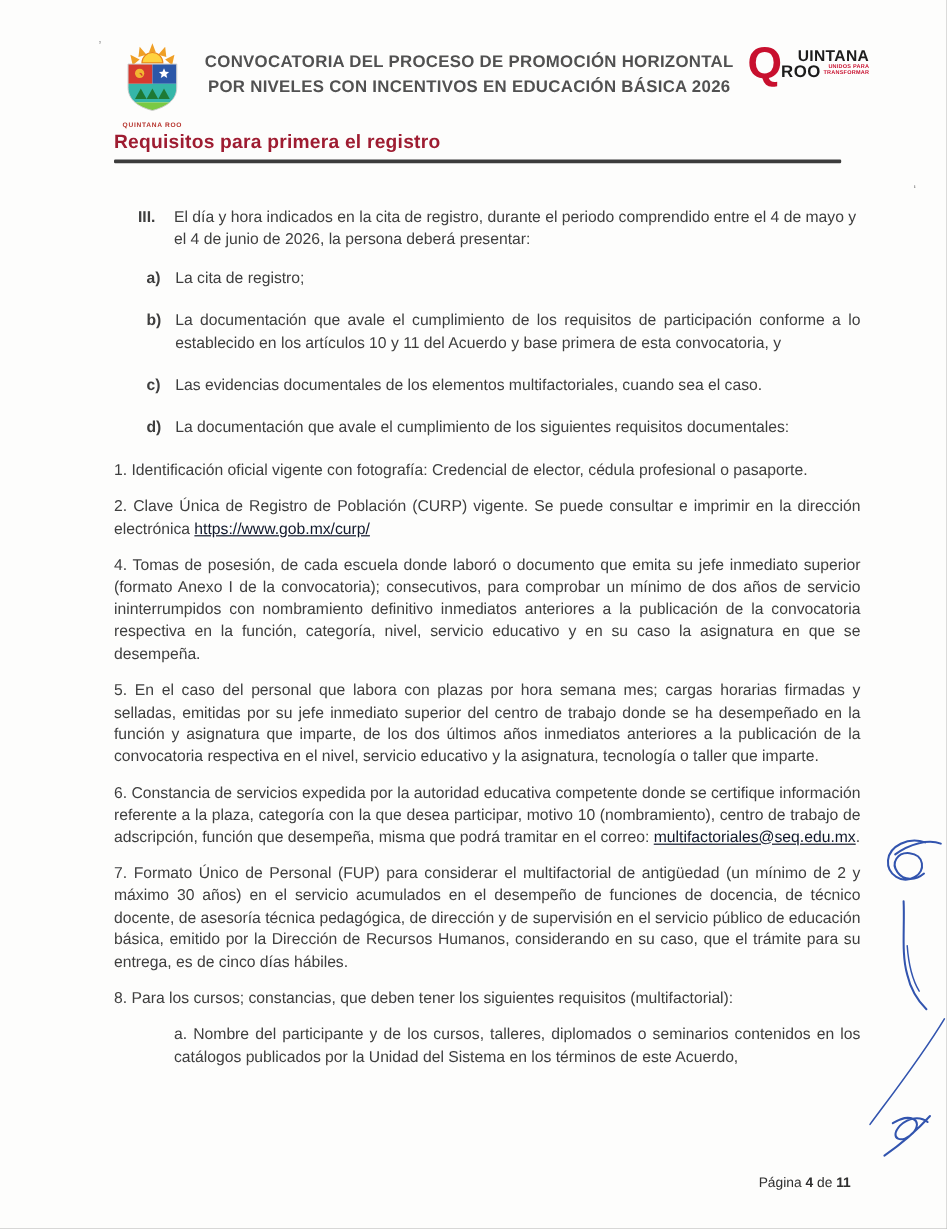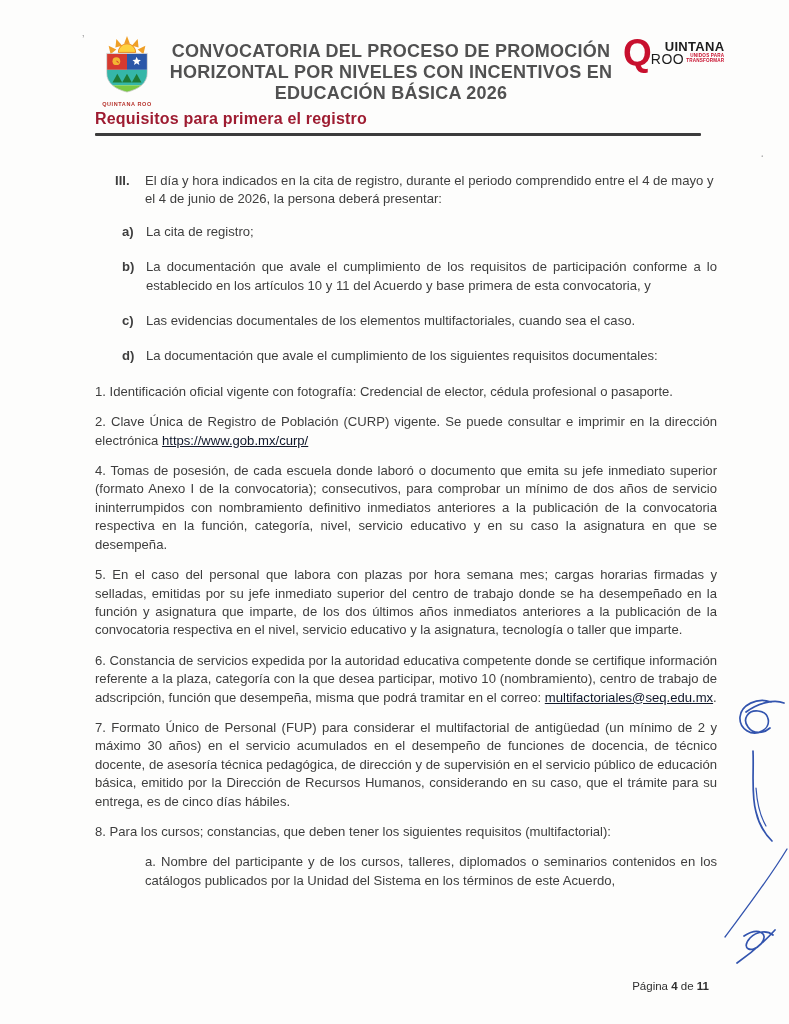--- a/index.html
+++ b/index.html
@@ -8,30 +8,30 @@
     background:#fdfdfc; overflow:hidden; box-sizing:border-box;
     font-family:"Liberation Sans","DejaVu Sans",sans-serif; color:#3e3e3e;
   }
 
   
   .header { position:absolute; top:34px; left:95px; right:66px; display:flex; align-items:flex-start; }
   .coat-wrap { width:64px; flex:none; text-align:center; }
   .coat-caption { font-size:5.5px; font-weight:bold; color:#b6332c; letter-spacing:.6px; margin-top:1px; }
   .doc-title {
     flex:1; text-align:center; padding:7px 6px 0;
-    font-size:18px; font-weight:bold; color:#515151; letter-spacing:.25px; line-height:21px;
+    font-size:14px; font-weight:bold; color:#515151; letter-spacing:.25px; line-height:21px;
   }
   .doc-title .tw { max-width:452px; margin:0 auto; }
 
   .wordmark { flex:none; width:100px; display:flex; align-items:flex-start; padding-top:2px; }
   .wm-q { font-size:37px; line-height:34px; font-weight:bold; color:#c8102e; letter-spacing:-2px; }
   .wm-right { display:flex; flex-direction:column; margin-left:1px; padding-top:4px;text-align:right; }
   .wm-uintana { font-size:13px; font-weight:bold; color:#1c1c1c; letter-spacing:.3px; line-height:13px; }
   .wm-row2 { display:flex; align-items:flex-start; }
-  .wm-roo { font-size:14px; font-weight:normal; color:#1c1c1c; letter-spacing:.5px; line-height:13px; }
+  .wm-roo { font-size:14px; font-weight:bold; color:#1c1c1c; letter-spacing:.5px; line-height:13px; }
   .wm-tag { display:flex; flex-direction:column; margin-left:2px; }
   .wm-tag span { font-size:4.6px; font-weight:bold; color:#c8102e; line-height:5px; letter-spacing:.2px; }
 
   
   .section { position:absolute; top:110px; left:95px; width:606px; }
   .section h2 { margin:0 0 5px; font-size:16px; font-weight:bold; color:#9e1c31; letter-spacing:.2px; }
   .rule { height:2.6px; background:#3c3c3c; border-radius:1px; }
 
   
   .main { position:absolute; top:152px; left:95px; width:622px; font-size:13.1px; line-height:18.4px;margin-top:20px; }

